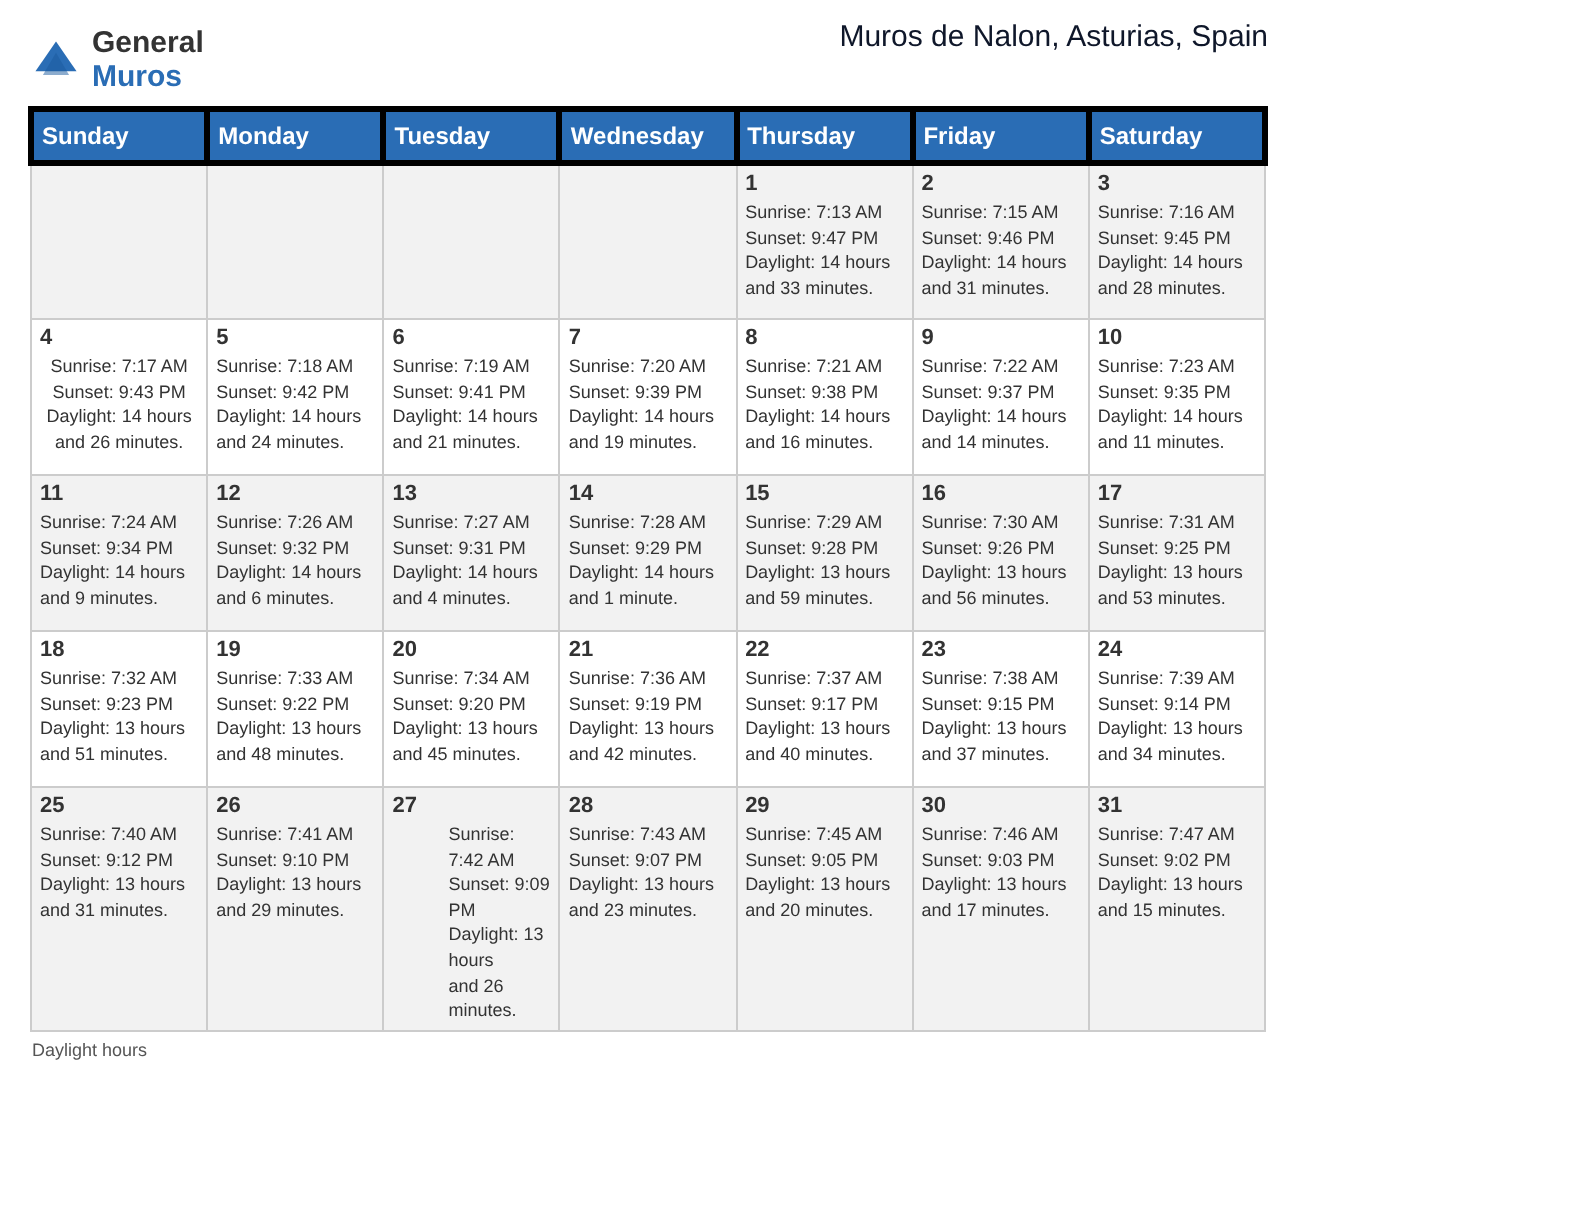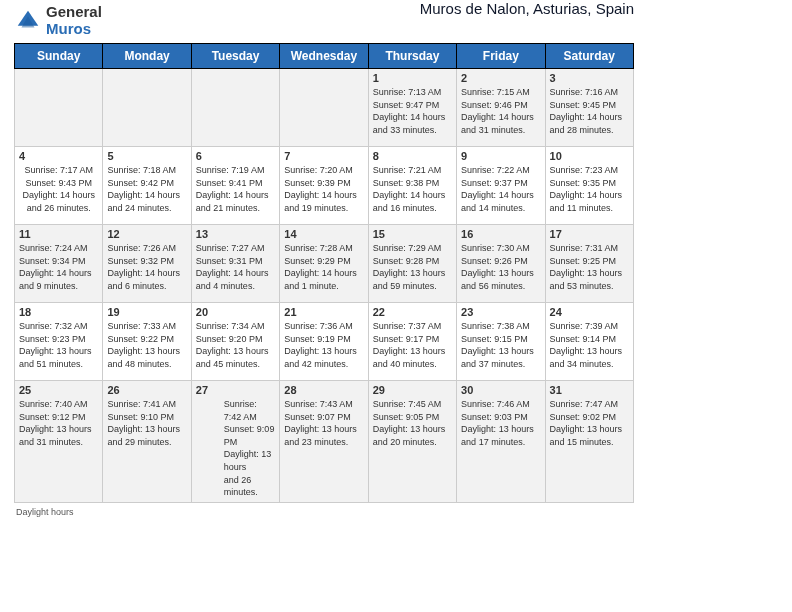--- a/index.html
+++ b/index.html
@@ -5,21 +5,21 @@
     * { margin: 0; padding: 0; box-sizing: border-box; }
     body {
       font-family: Arial, sans-serif;
       background: #fff;
       width: 792px;
       height: 612px;
       overflow: hidden;
     }
     .container {
       width: 648px;
-      padding: 0 14px 6px 14px;
+      padding: 10px 14px 6px 14px;
     }
     .header-row {
       display: flex;
       align-items: flex-start;
       justify-content: space-between;
       margin-bottom: 6px;
     }
     .logo {
       display: flex;
       align-items: center;
@@ -62,22 +62,22 @@
       width: 100%;
       border-collapse: collapse;
       table-layout: fixed;
     }
     thead tr th {
       background-color: #2a6db5;
       color: #fff;
       font-size: 12px;
       font-weight: bold;
       padding: 5px 4px;
-      text-align: center;
-      border: 1px solid #000000;
+      text-align: left;
+      border: 3px solid #000000;
     }
     tbody tr td {
       border: 1px solid #ccc;
       vertical-align: top;
       padding: 3px 4px;
       font-size: 9.5px;
       color: #333;
       height: 78px;
     }
     tbody tr:nth-child(odd) td {

